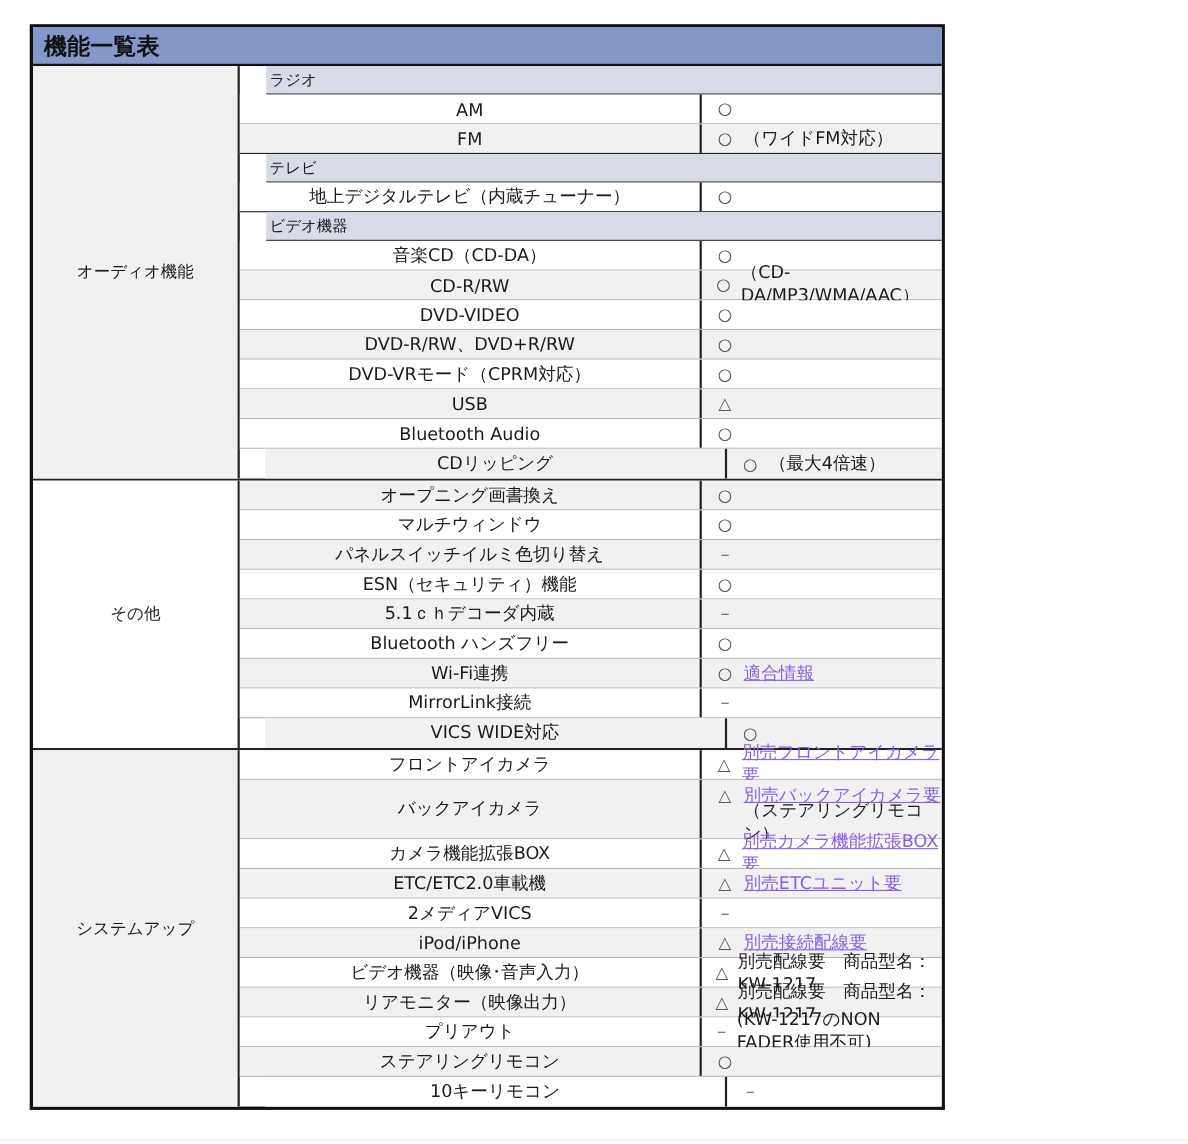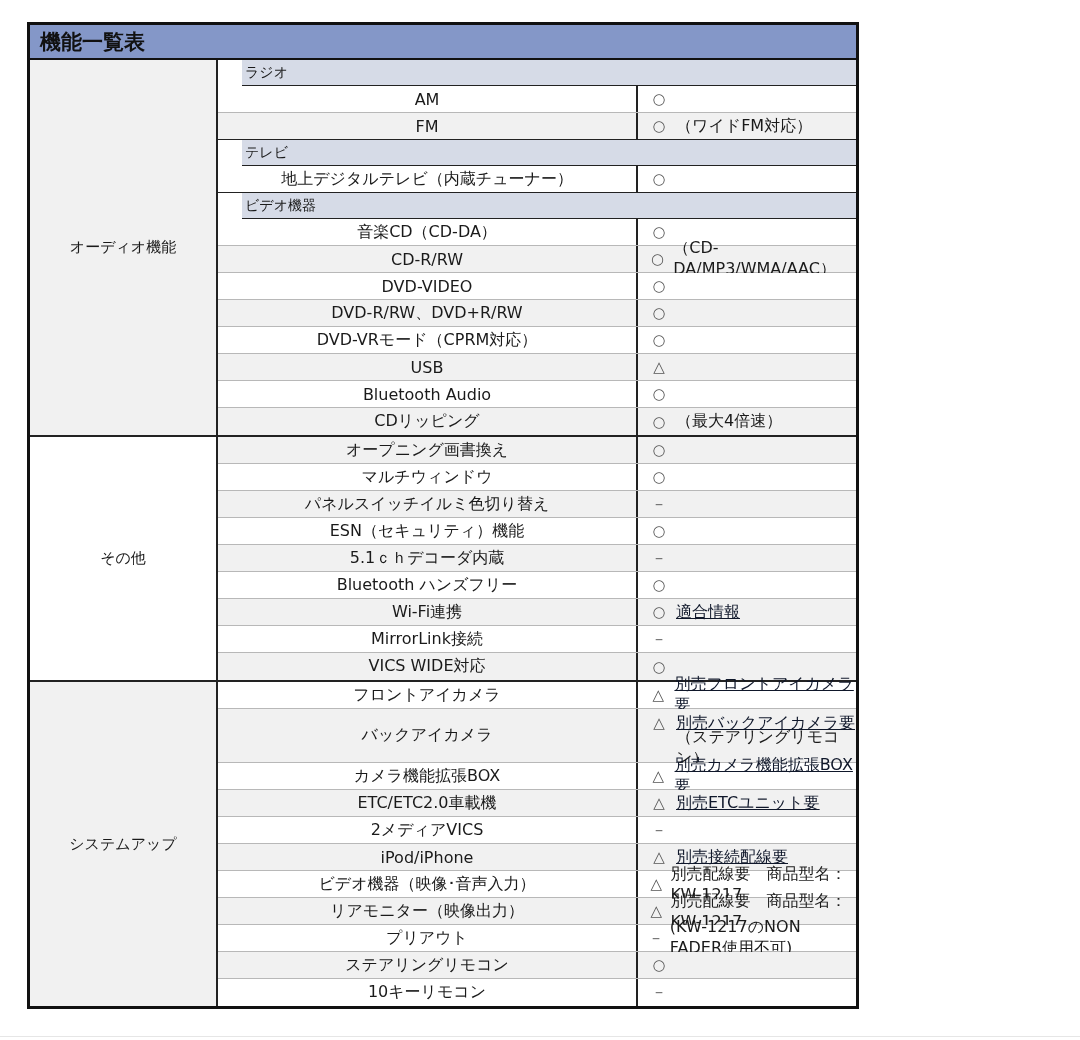--- a/index.html
+++ b/index.html
@@ -16,33 +16,33 @@
               align-items: center; justify-content: center; font-size: 15px;
               background: #f1f1f1; flex-shrink: 0; }
   .category.white { background: #ffffff; }
   .rows { flex: 1; display: flex; flex-direction: column; }
   .group-header { height: 26px; background: #d6dbe7; border-bottom: 1.5px solid #222;
                   display: flex; align-items: center; padding-left: 3px; font-size: 14px;
                   box-sizing: border-box; margin-left: 24px; }
   .row { display: flex; min-height: 27px; border-bottom: 1px solid #b8b8b8;
          box-sizing: border-box; font-size: 16px; }
   .row.last-in-group { border-bottom: 1.5px solid #222; }
-  .row:last-child { border-bottom: none; }
+  .row:last-child { border-bottom: none; margin-left: 23px; }
   .row.gray { background: #f1f1f1; }
   .row.white { background: #ffffff; }
   .feature { width: 420px; border-right: 2px solid #222; display: flex;
              align-items: center; justify-content: center; flex-shrink: 0;
              box-sizing: border-box; }
   .value { flex: 1; display: flex; flex-direction: column; justify-content: center;
            padding-left: 10px; }
   .value-line { display: flex; align-items: center; height: 25px; }
   .mark { width: 22px; display: inline-block; text-align: center; color: #555; font-size: 15px; }
   .note { margin-left: 6px; }
   .note-indent { margin-left: 28px; }
-  a.link { color: #0f172a; text-decoration: underline; margin-left: 6px; }
+  a.link { color: #8b5cf6; text-decoration: underline; margin-left: 6px; }
   .row.tall { min-height: 54px; }
   .bottom-line { position: absolute; left: 0; top: 1036px; width: 1080px; height: 1px; background: #e6e6e6; }
 </style>
 </head>
 <body>
 
 <div class="table-wrap">
   <div class="title-bar">機能一覧表</div>
 
   <div class="section">

